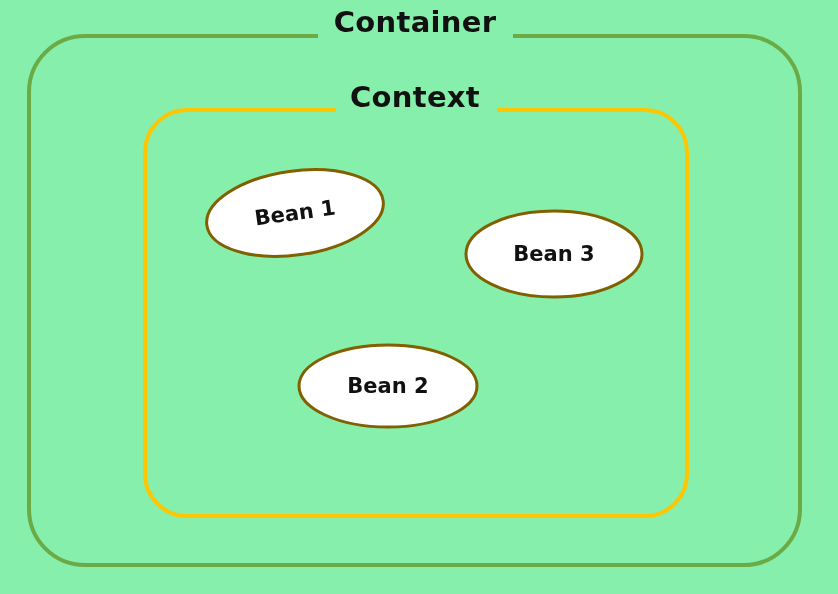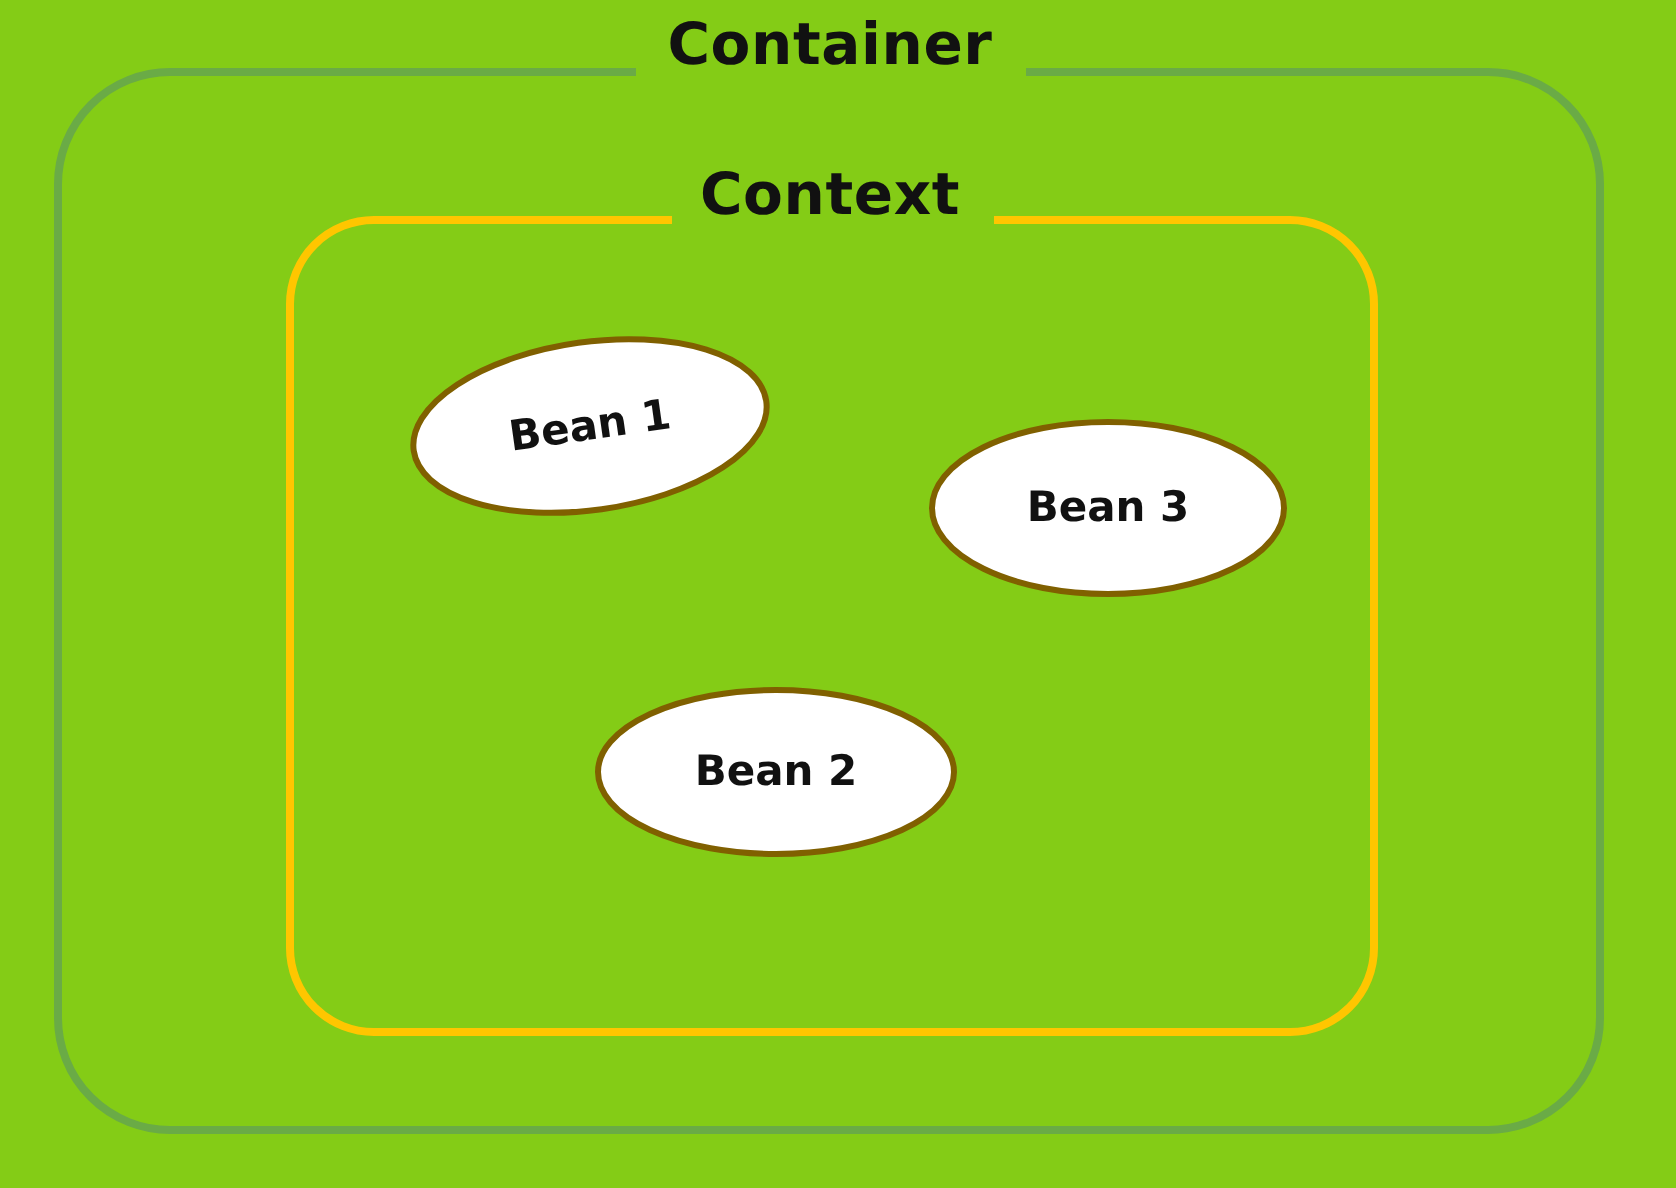--- a/index.html
+++ b/index.html
@@ -7,21 +7,21 @@
     padding: 0;
     background: #ffffff;
   }
   body {
     font-family: "DejaVu Sans", sans-serif;
   }
   #canvas {
     position: relative;
     width: 838px;
     height: 594px;
-    background: #84cc16;
+    background: #86efac;
     overflow: hidden;
   }
   #diagram-svg {
     position: absolute;
     top: 0;
     left: 0;
     width: 838px;
     height: 594px;
   }
   .boundary-path {

